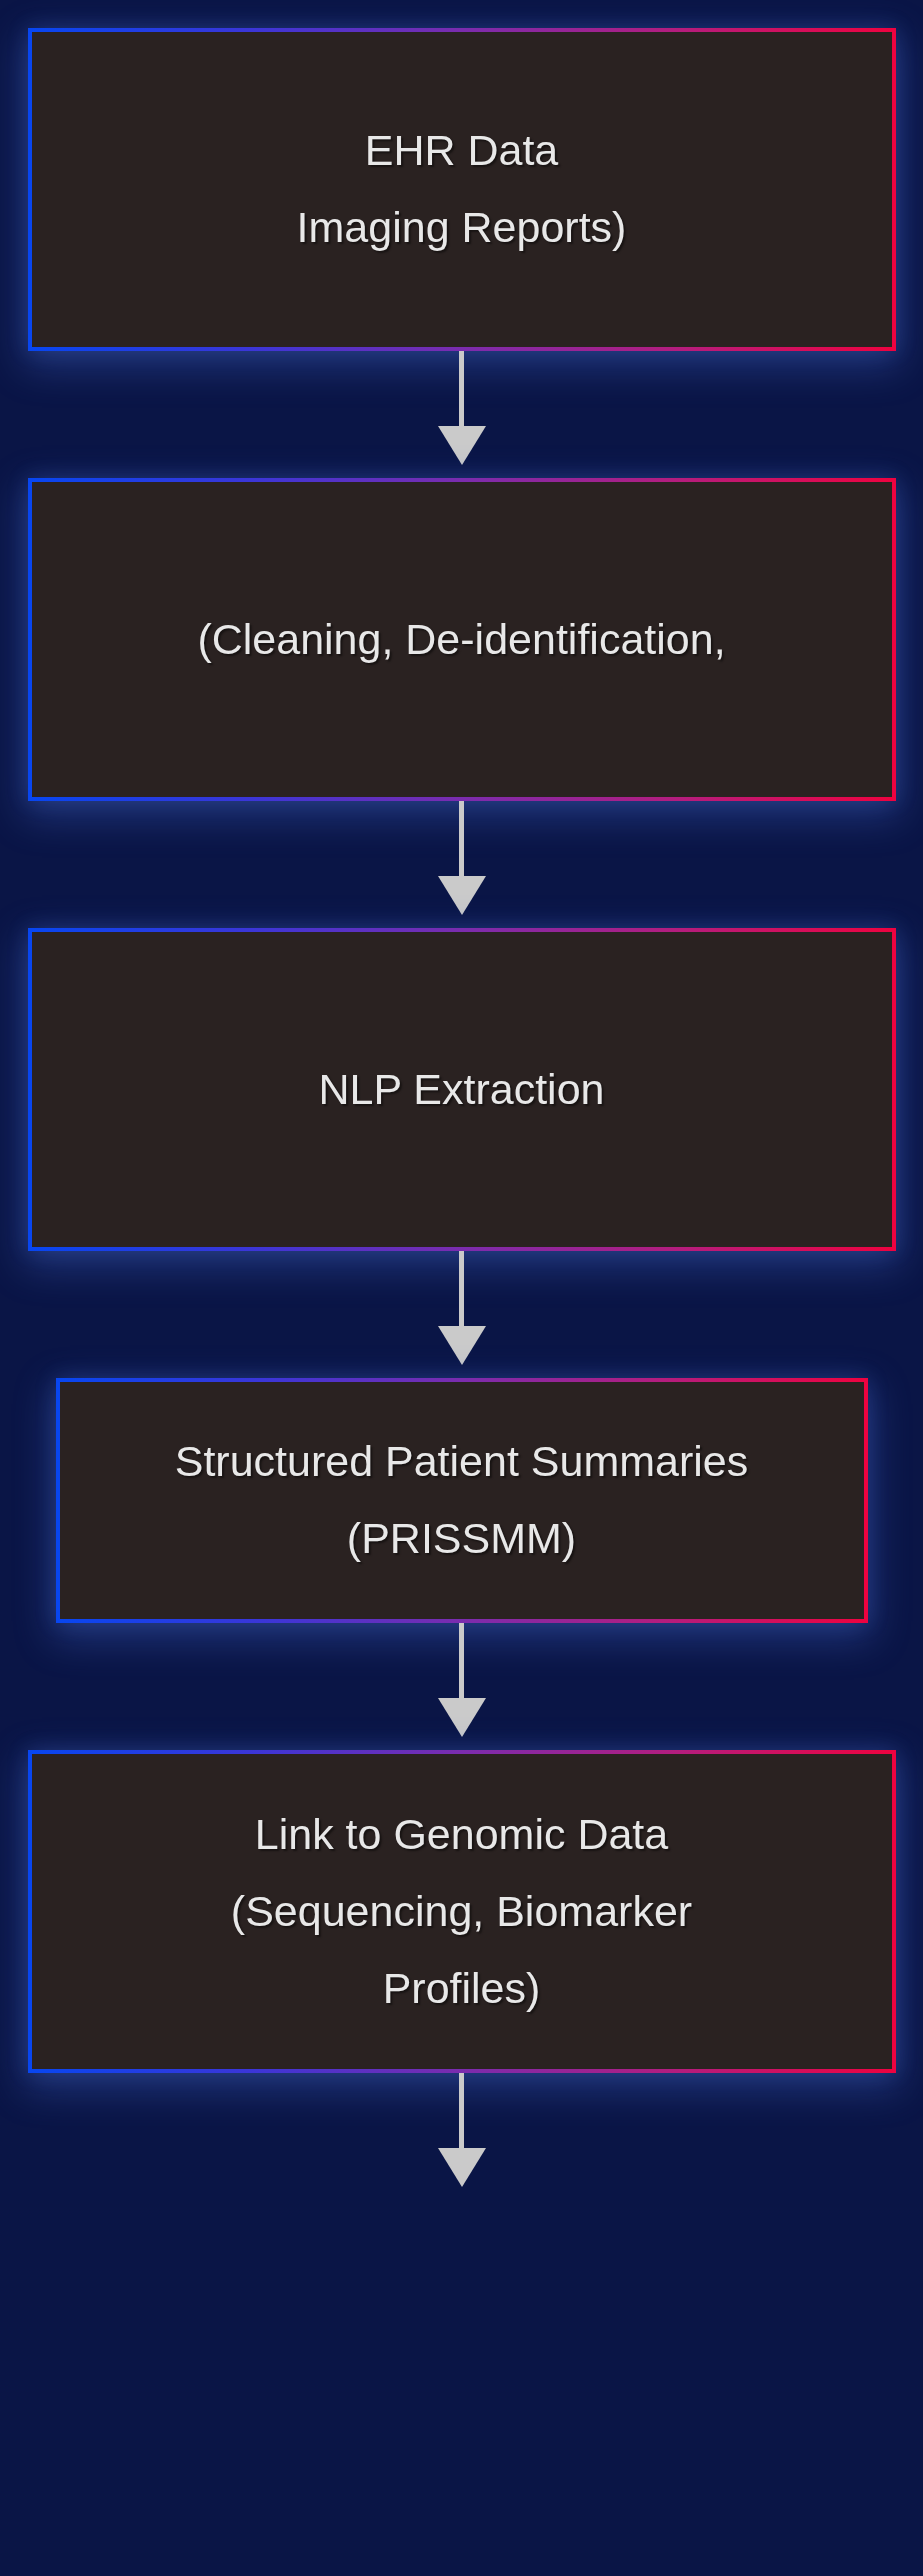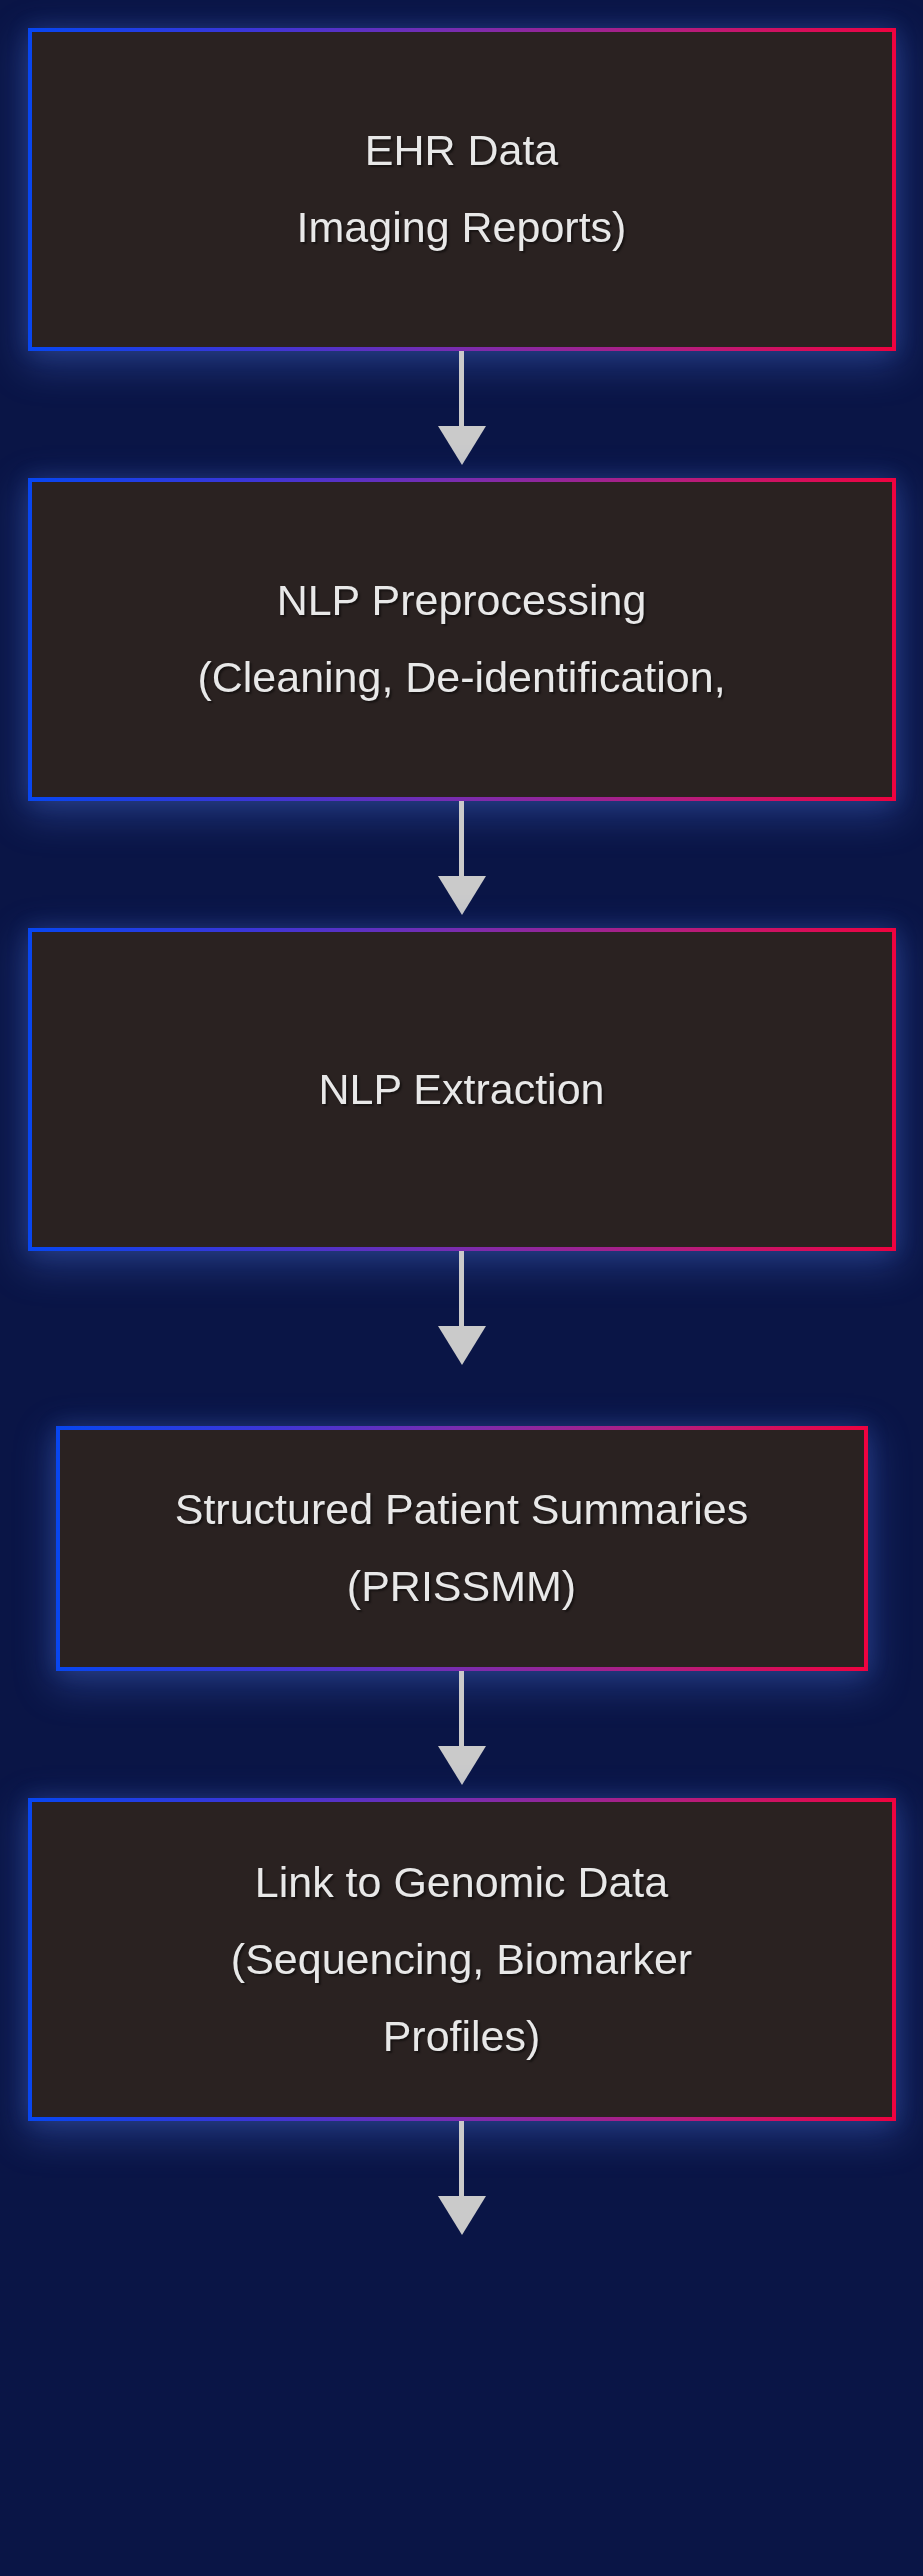--- a/index.html
+++ b/index.html
@@ -43,21 +43,20 @@
     box-shadow: 0 12px 37px 5.4px var(--glow), 0 0 20px 1.3px rgba(80,120,230,0.18);
     display: flex;
     flex-direction: column;
     justify-content: center;
     align-items: center;
     flex: 0 0 auto;
   }
   .node-box.narrow {
     width: 812px;
     min-height: 245px;
-    margin-top: 48px;
   }
   .line {
     color: var(--text);
     font-size: 43px;
     line-height: 77px;
     text-align: center;
     white-space: nowrap;
     text-shadow: 2px 2px 2px rgba(0,0,0,0.45);
   }
   .arrow {
@@ -88,21 +87,20 @@
 
 <section class="node-box">
       <div class="line">EHR Data</div>
       <div class="line">Imaging Reports)</div>
     </section>
     <div class="arrow">
       <div class="stem"></div>
       <div class="head"></div>
     </div>
     <section class="node-box">
-      <div class="line">NLP Preprocessing</div>
       <div class="line">(Cleaning, De-identification,</div>
     </section>
     <div class="arrow">
       <div class="stem"></div>
       <div class="head"></div>
     </div>
     <section class="node-box">
       <div class="line">NLP Extraction</div>
     </section>
     <div class="arrow">

